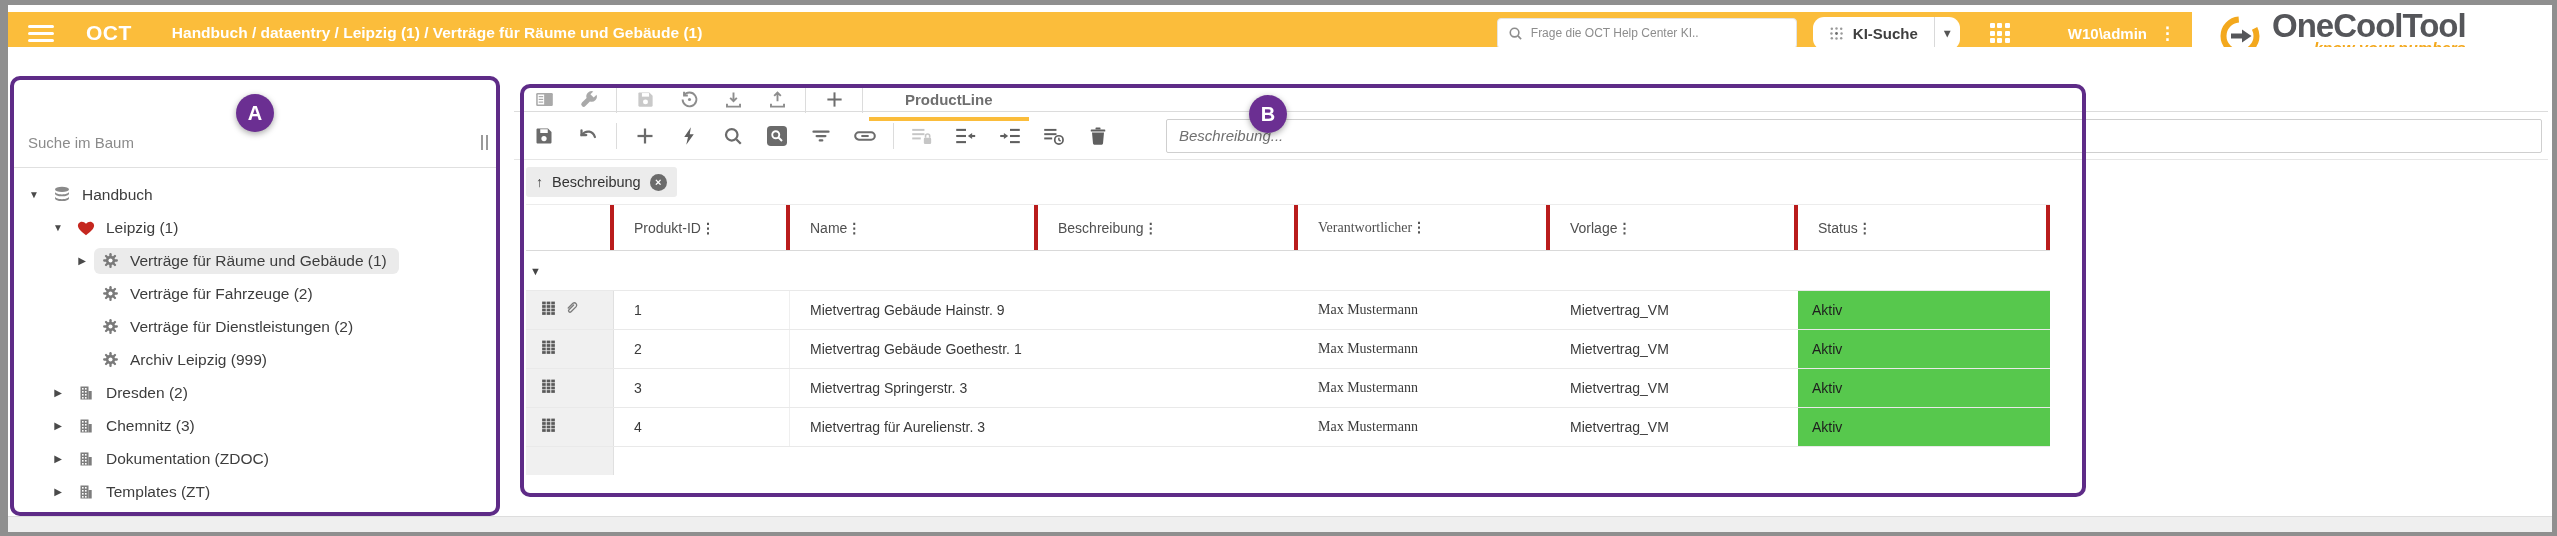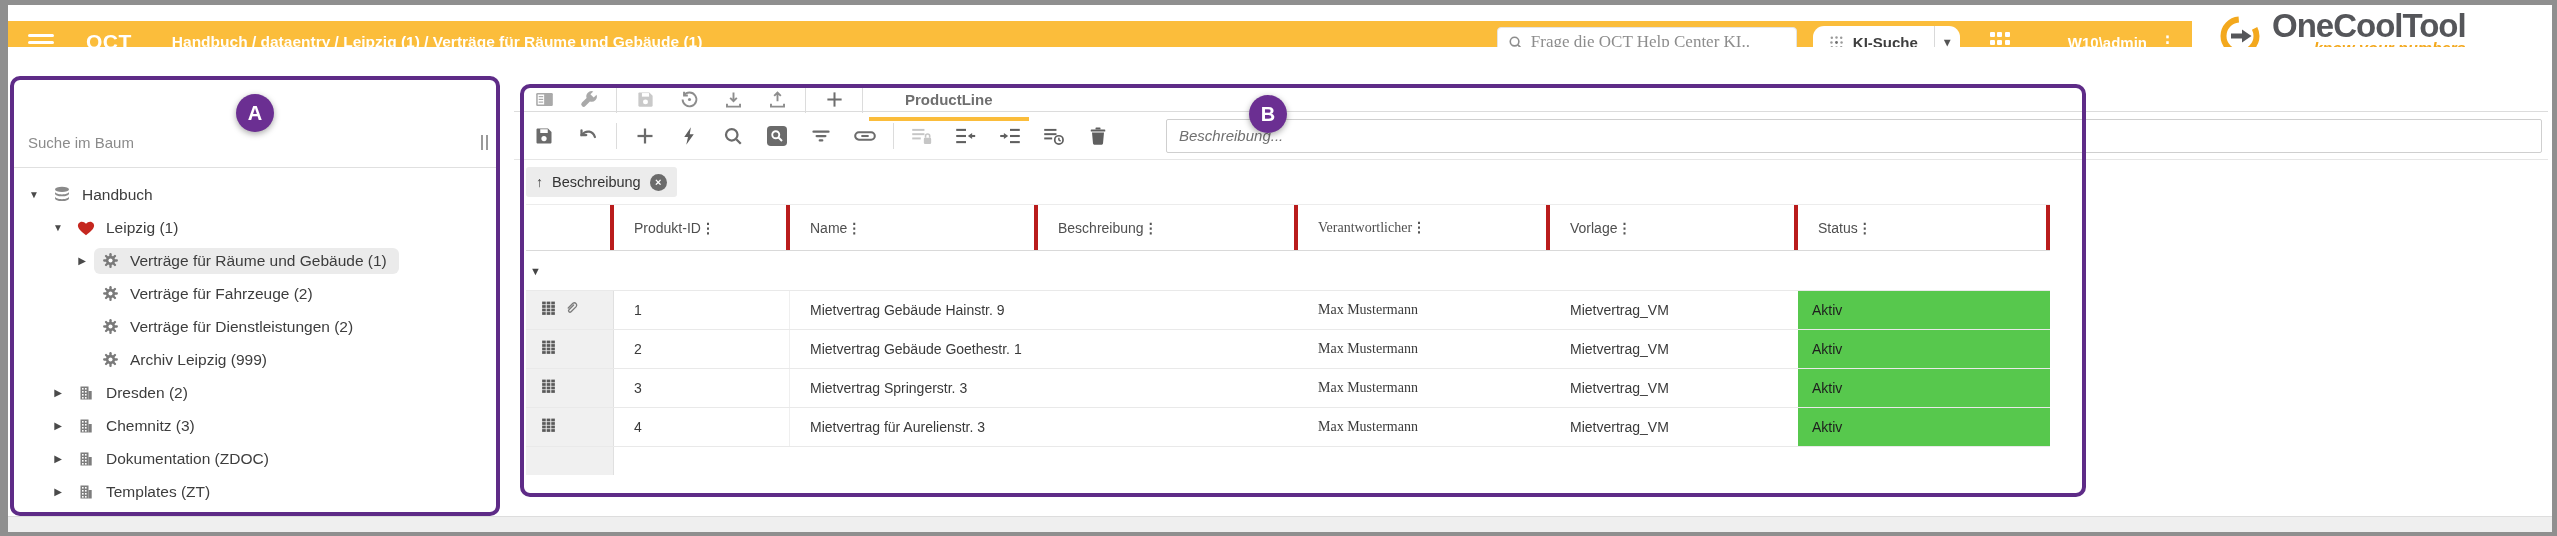--- a/index.html
+++ b/index.html
@@ -2,31 +2,31 @@
 <html><head>
 <meta charset="utf-8">
 <style>
   * { margin:0; padding:0; box-sizing:border-box; }
   html,body { width:2557px; height:536px; }
   body { font-family:"Liberation Sans", sans-serif; }
   .screen { position:relative; width:2557px; height:536px; background:#8f8f8f; padding:5px 5px 4px 8px; }
   .app { position:relative; width:2544px; height:527px; background:#ffffff; overflow:hidden; }
 
   
-  .topbar { position:absolute; left:0; top:16px; width:2184px; height:42px; background:#fbbd3b;
+  .topbar { position:absolute; left:0; top:7px; width:2184px; height:42px; background:#fbbd3b;
             display:flex; align-items:center; color:#fff; }
   .burger { margin-left:20px; width:26px; display:flex; flex-direction:column; gap:4px; cursor:pointer; }
   .burger i { display:block; height:3px; background:#fff; border-radius:2px; }
   .app-title { margin-left:32px; font-size:21px; font-weight:700; letter-spacing:.5px; }
   .breadcrumb { margin-left:40px; font-size:15.5px; font-weight:600; }
   .tb-right { margin-left:auto; display:flex; align-items:center; }
   .help-search { width:300px; height:31px; background:#fff; border:1px solid #e4e4e4; border-radius:4px;
                  display:flex; align-items:center; padding:0 10px; color:#8d8d8d; }
   .help-search svg { flex:0 0 auto; margin-right:8px; }
-  .help-search span { font-size:17px;font-family:Liberation Serif, serif; }
+  .help-search span { font-size:12px; }
   .ki-btn { margin-left:16px; height:33px; background:#fff; border-radius:11px; display:flex; align-items:center;
             color:#3f3f3f; font-weight:700; font-size:15px; overflow:hidden; }
   .ki-main { display:flex; align-items:center; gap:9px; padding:0 16px; height:100%; }
   .ki-caret { width:26px; height:100%; display:flex; align-items:center; justify-content:center;
               border-left:1px solid #d9d9d9; color:#555; font-size:12px; }
   .apps-icon { margin-left:30px; display:grid; grid-template-columns:repeat(3,5px); grid-template-rows:repeat(3,5px);
                gap:2.5px; cursor:pointer; }
   .apps-icon i { background:#fff; border-radius:1px; }
   .user-block { margin-left:58px; margin-right:16px; display:flex; align-items:center; gap:12px; }
   .user-name { font-size:15px; font-weight:700; }

